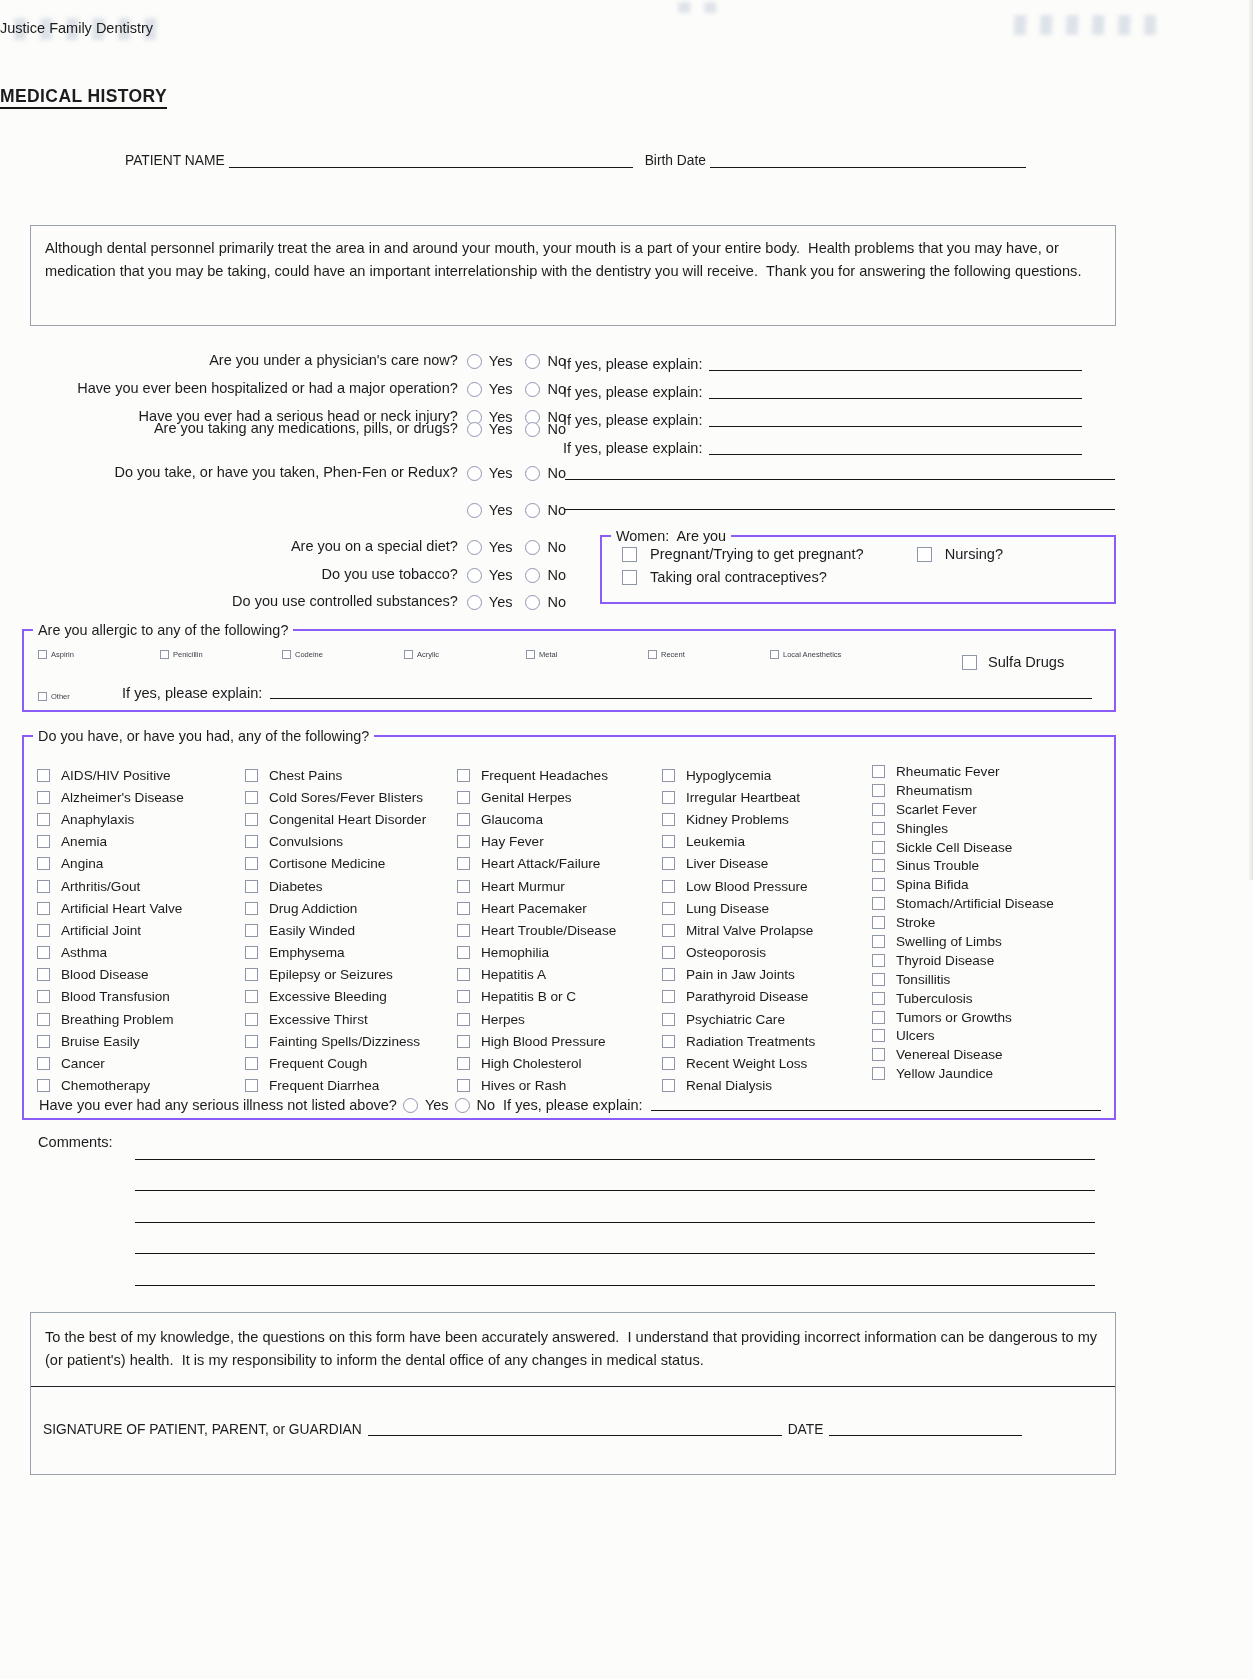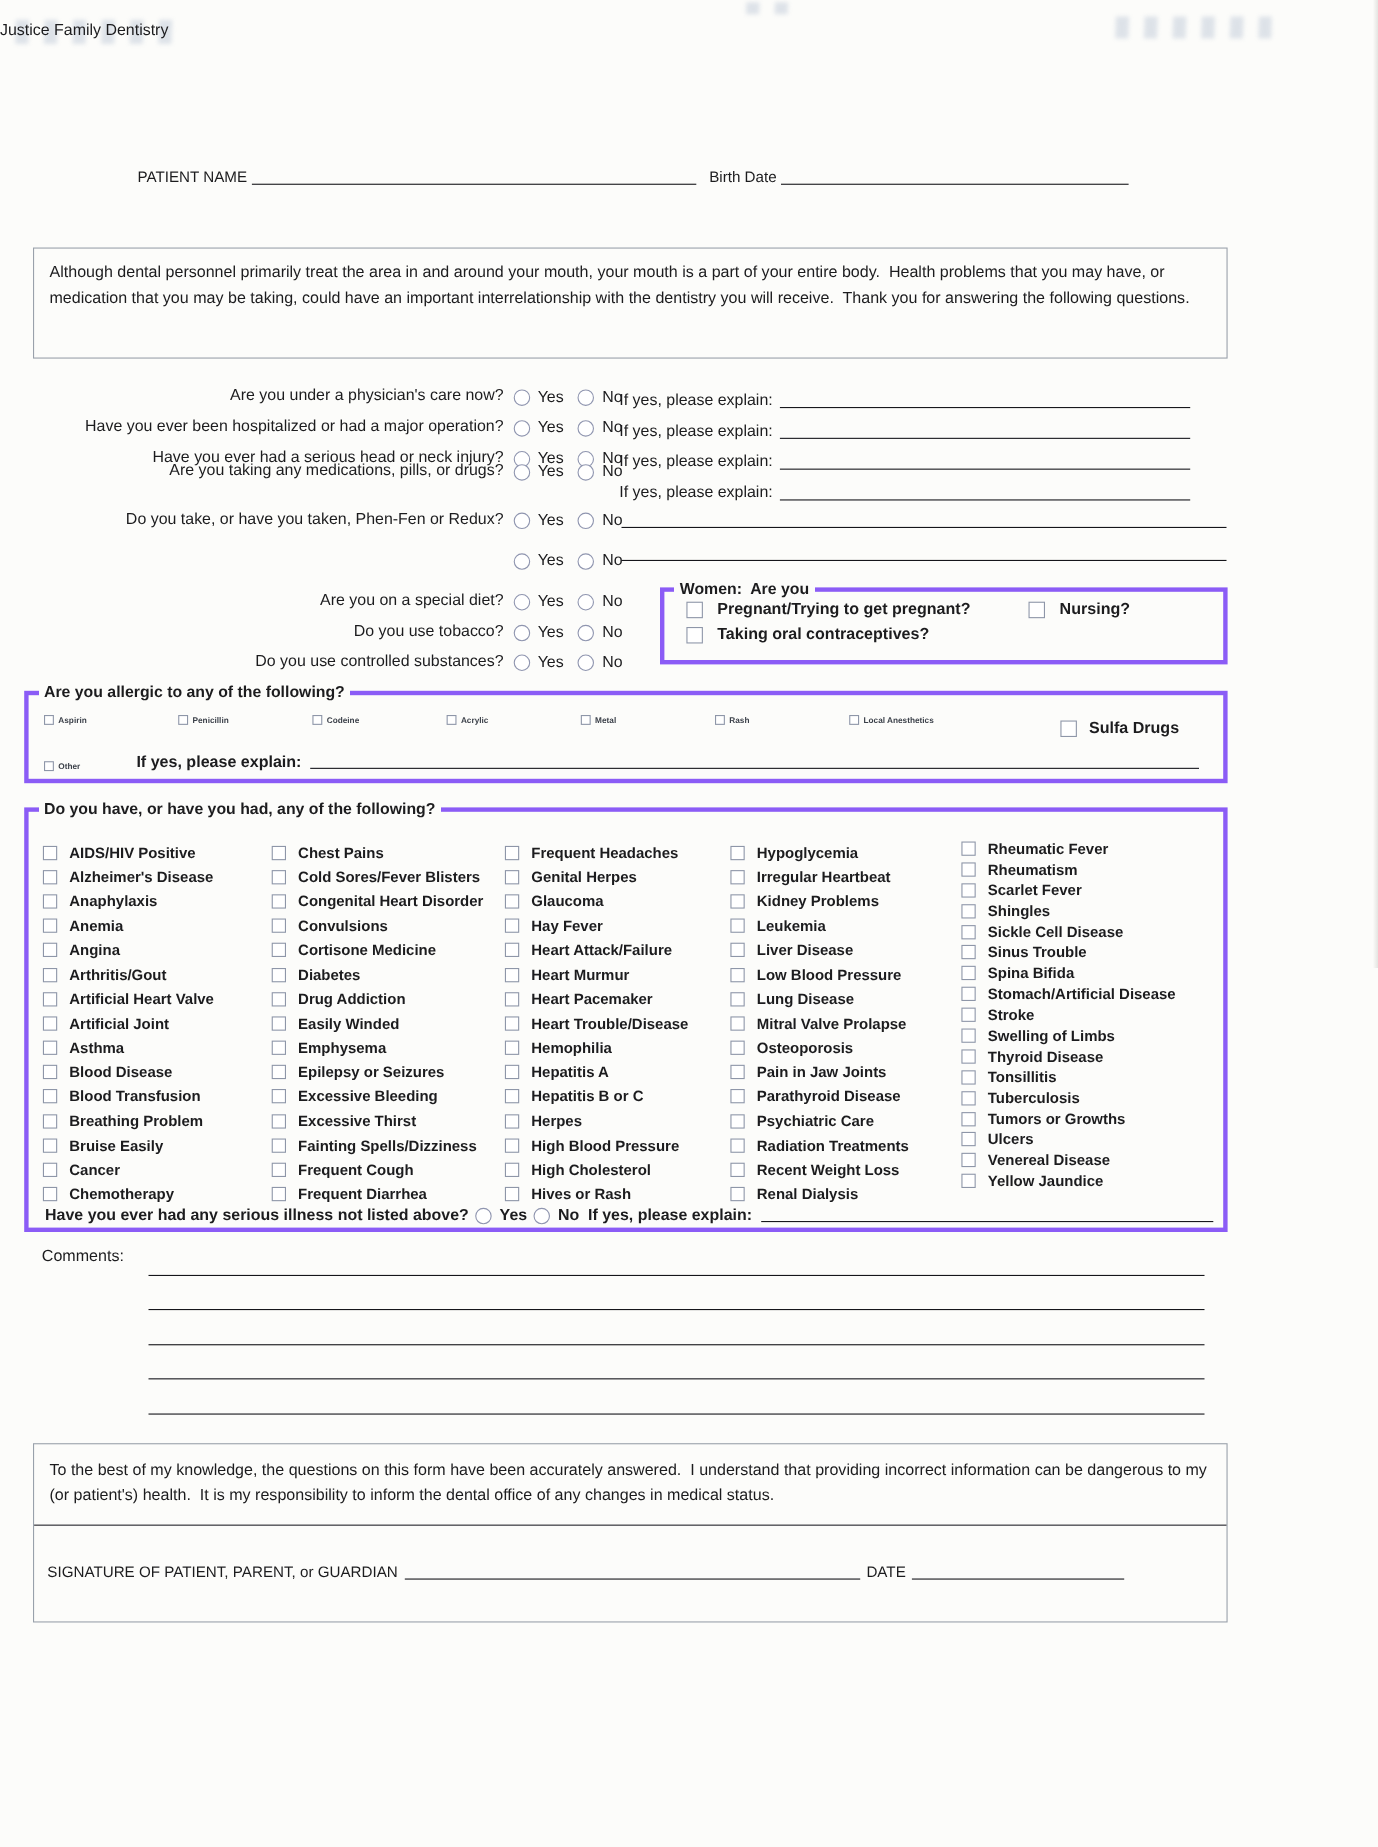--- a/index.html
+++ b/index.html
@@ -38,21 +38,21 @@
   .q-label { text-align:right; margin-right:9px; line-height:1.2; }
   .radio { width:15px; height:15px; border:1.4px solid #8f95af; border-radius:50%;
     background:#fff; flex:none; margin-right:7px; }
   .radio.no { margin-left:13px; }
   .opt { flex:none; }
 
   .explain-row { display:flex; align-items:flex-end; font-size:14.5px; height:22px; }
   .explain-row .wline { margin-left:7px; margin-bottom:1px; }
   .bare-line { border-bottom:1.9px solid #15151a; }
 
-  fieldset { border:4px solid #8b5cf6; position:absolute;font-weight:bold; }
+  fieldset { border:2px solid #8b5cf6; position:absolute; }
   legend { font-size:14.4px; margin-left:9px; padding:0 5px; white-space:pre; }
 
   .w-row { display:flex; align-items:center; padding-left:20px; margin-top:7px; font-size:14.6px; }
   .cb { display:inline-block; background:#fff; border:1.1px solid #8e96a8; flex:none; }
   .cb.w { width:15px; height:15px; margin-right:13px; }
 
   .allergy-row { display:flex; align-items:center; padding-left:14px; margin-top:12px; }
   .allergy-item { width:122px; display:flex; align-items:center; font-size:7.5px; color:#3a3f48; }
   .cb.t { width:9px; height:9px; margin-right:4px; }
   .sulfa { display:flex; align-items:center; font-size:14.6px; }
@@ -84,20 +84,21 @@
 <body>
 
 <div class="page">
 
   <div class="abs smudge" style="left:8px;top:18px;width:150px;height:22px"></div>
   <div class="abs smudge" style="left:1008px;top:15px;width:148px;height:20px"></div>
   <div class="abs smudge" style="left:672px;top:2px;width:48px;height:11px"></div>
   <div class="abs edge-band"></div>
 
   <div class="abs center clinic">Justice Family Dentistry</div>
+  <div class="abs center title-wrap"><span class="title">MEDICAL HISTORY</span></div>
 
   <div class="abs patient-row">
     <span>PATIENT NAME</span>
     <span class="wline" style="width:404px"></span>
     <span style="margin-left:8px">Birth Date</span>
     <span class="wline" style="width:316px"></span>
   </div>
 
   <div class="abs intro-box">Although dental personnel primarily treat the area in and around your mouth, your mouth is a part of your entire body.  Health problems that you may have, or medication that you may be taking, could have an important interrelationship with the dentistry you will receive.  Thank you for answering the following questions.</div>
 
@@ -221,21 +222,21 @@
           <span>Acrylic</span>
         </span>
 
         <span class="allergy-item">
           <span class="cb t"></span>
           <span>Metal</span>
         </span>
 
         <span class="allergy-item">
           <span class="cb t"></span>
-          <span>Rash</span>
+          <span>Recent</span>
         </span>
 
         <span class="allergy-item">
           <span class="cb t"></span>
           <span>Local Anesthetics</span>
         </span>
       </div>
     <div class="abs sulfa" style="left:938px;top:16px">
       <span class="cb s"></span>
       <span>Sulfa Drugs</span>

